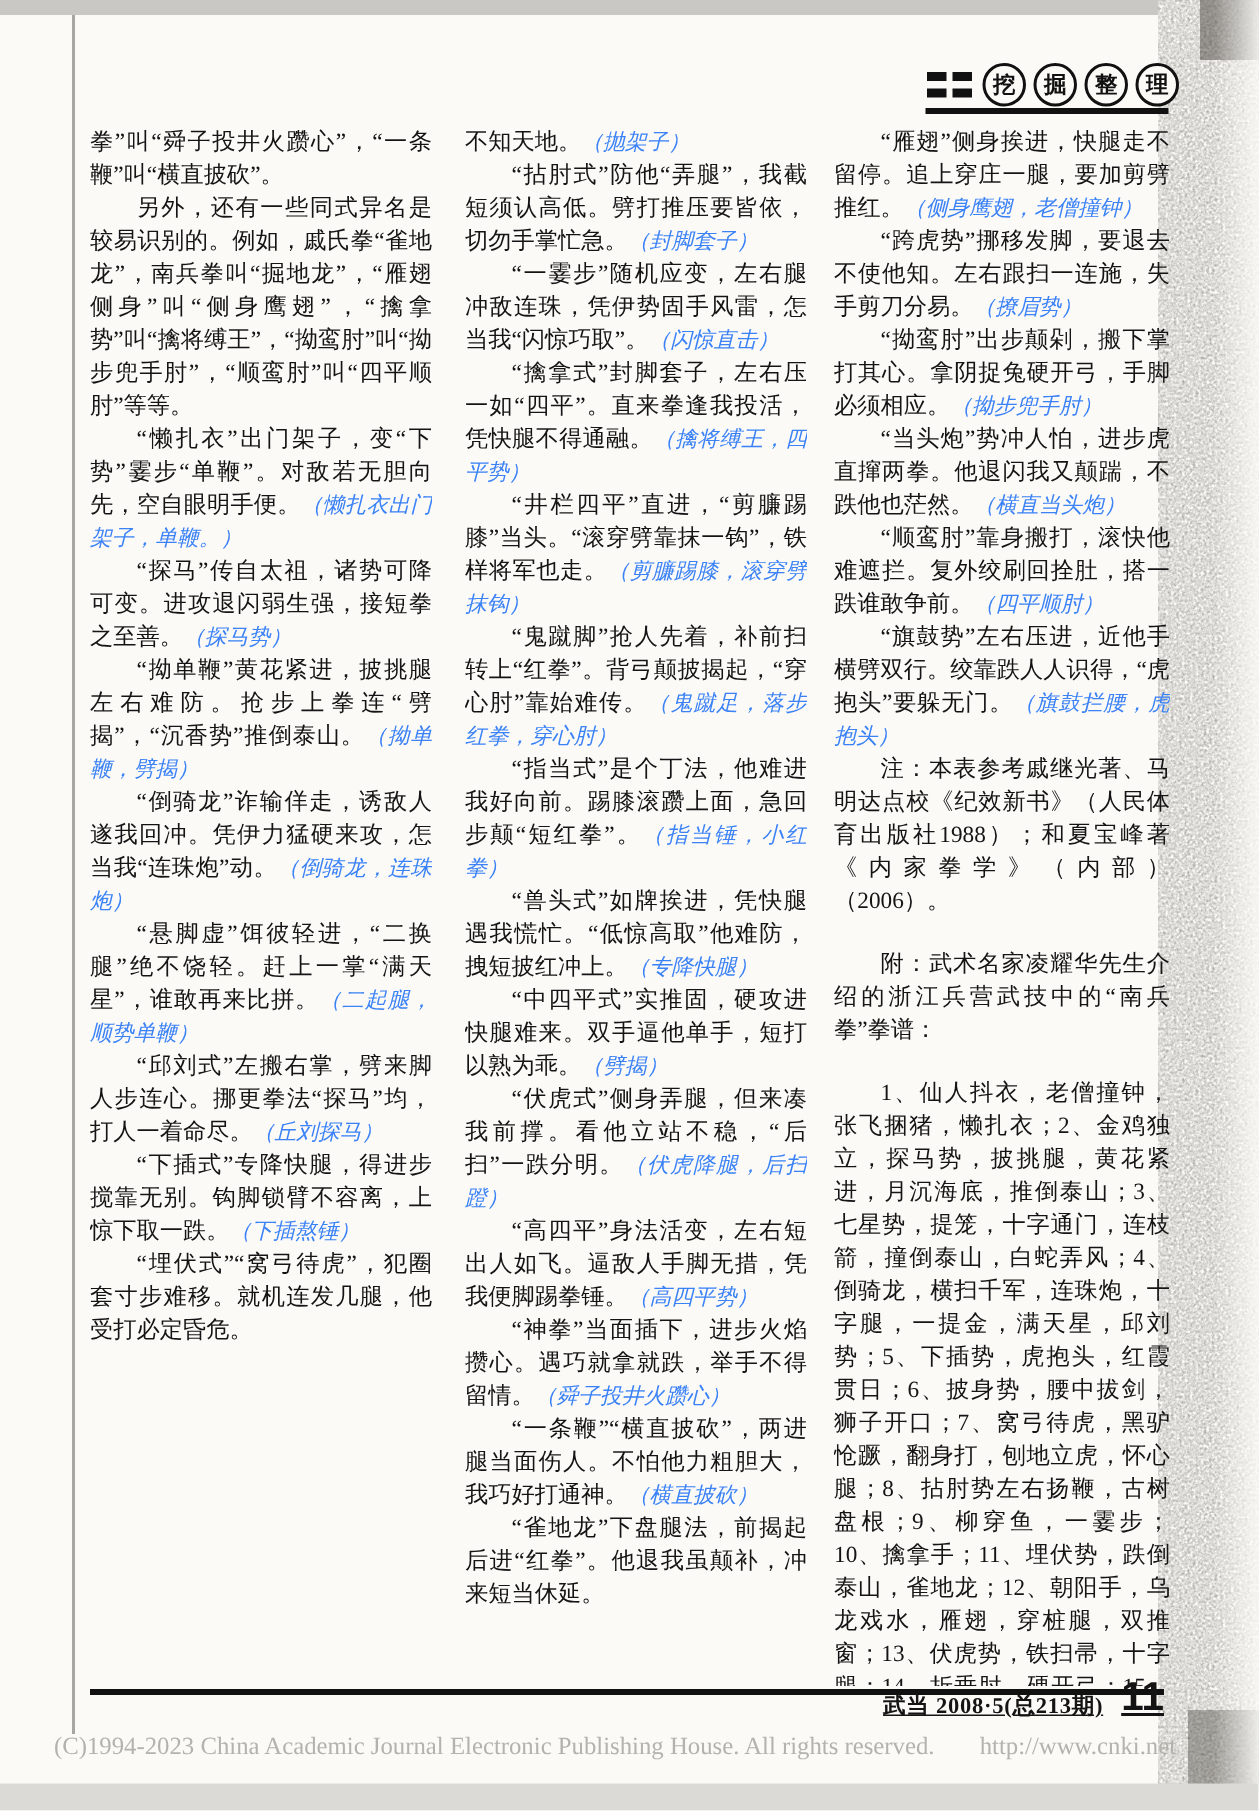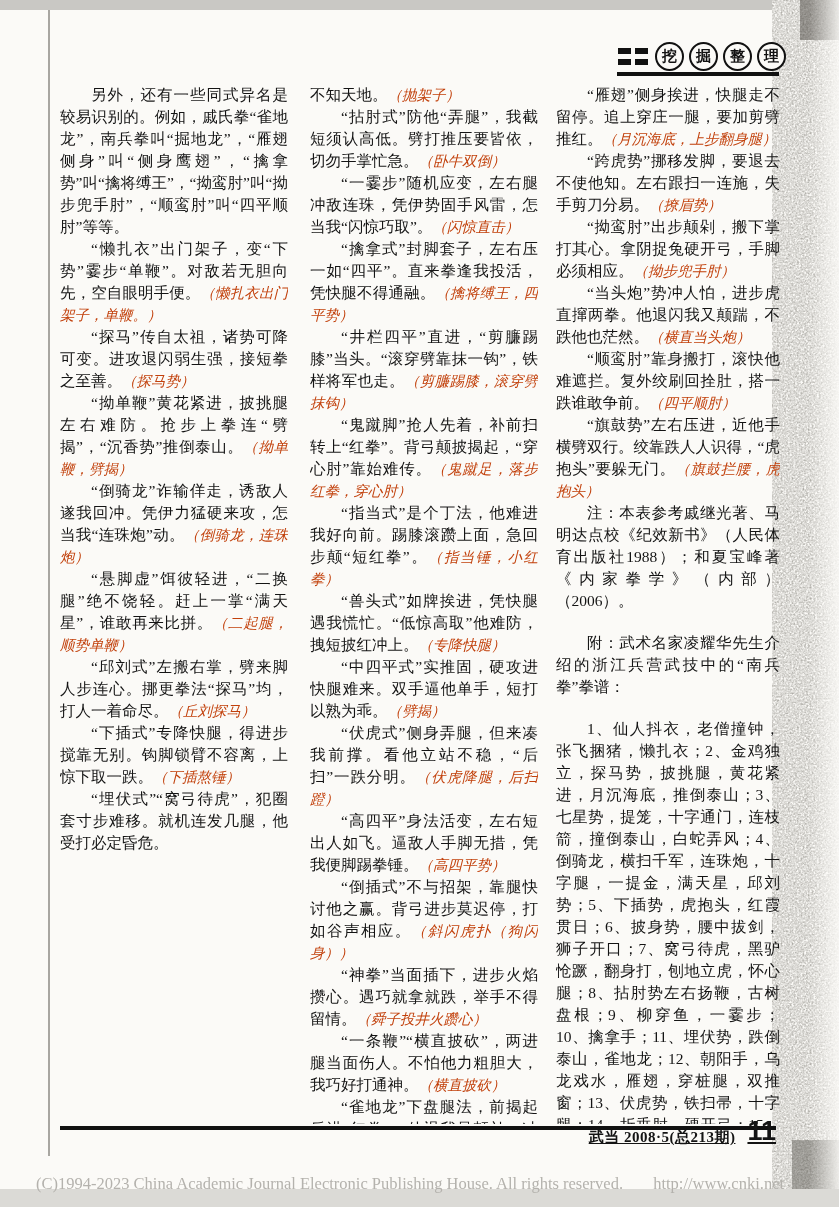--- a/index.html
+++ b/index.html
@@ -27,28 +27,28 @@
   
   .col{
     position:absolute;top:84px;width:228px;height:1040px;overflow:hidden;
     text-align:justify;font-size:15.5px;line-height:22px;
   }
   .col-1{left:60px;}
   .col-2{left:310px;}
   .col-3{left:556px;width:224px;}
   .para{margin:0;text-indent:2em;}
   .noindent{text-indent:0;}
-  .kai{font-style:italic;font-size:14.5px;color:#c2410c;margin-top:32px;}
+  .kai{font-style:italic;font-size:14.5px;color:#3b82f6;margin-top:32px;}
   .gap{margin-top:20px;font-family:Liberation Serif, serif;}
   
   .footer-rule{position:absolute;top:1126px;left:60px;width:716px;height:4px;background:#111;}
   .footer-line{position:absolute;top:1116px;left:420px;width:356px;display:flex;justify-content:flex-end;align-items:flex-end;gap:12px;text-decoration:underline;}
   .journal{font-weight:bold;font-size:15px;letter-spacing:0.5px;}
   .pageno{font-weight:bold;font-size:27px;font-family:"Liberation Sans","DejaVu Sans",sans-serif;}
-  .copyright{position:absolute;top:1154px;left:36px;width:742px;color:#b4b2ad;font-size:16.5px;white-space:nowrap;margin-top:20px;}
+  .copyright{position:absolute;top:1154px;left:36px;width:742px;color:#b4b2ad;font-size:16.5px;white-space:nowrap;}
   .copyright .url{margin-left:26px;}
 </style>
 </head>
 <body>
 
 <div class="top-band"></div>
 <div class="left-line"></div>
 <div class="scan-strip">
   <svg width="67" height="1190" xmlns="http://www.w3.org/2000/svg">
     <defs>
@@ -80,49 +80,49 @@
   <span id="stamps" style="display: flex; gap: 5px;">
       <span class="stamp">挖</span>
       <span class="stamp">掘</span>
       <span class="stamp">整</span>
       <span class="stamp">理</span>
     </span>
 </div>
 <div class="header-rule"></div>
 
 <div class="col col-1">
+    <p class="para noindent"><span>拳”叫“舜子投井火躜心”，“一条鞭”叫“横直披砍”。</span></p>
     <p class="para"><span>另外，还有一些同式异名是较易识别的。例如，戚氏拳“雀地龙”，南兵拳叫“掘地龙”，“雁翅侧身”叫“侧身鹰翅”，“擒拿势”叫“擒将缚王”，“拗鸾肘”叫“拗步兜手肘”，“顺鸾肘”叫“四平顺肘”等等。</span></p>
     <p class="para"><span>“懒扎衣”出门架子，变“下势”霎步“单鞭”。对敌若无胆向先，空自眼明手便。</span><span class="kai">（懒扎衣出门架子，单鞭。）</span></p>
     <p class="para"><span>“探马”传自太祖，诸势可降可变。进攻退闪弱生强，接短拳之至善。</span><span class="kai">（探马势）</span></p>
     <p class="para"><span>“拗单鞭”黄花紧进，披挑腿左右难防。抢步上拳连“劈揭”，“沉香势”推倒泰山。</span><span class="kai">（拗单鞭，劈揭）</span></p>
     <p class="para"><span>“倒骑龙”诈输佯走，诱敌人遂我回冲。凭伊力猛硬来攻，怎当我“连珠炮”动。</span><span class="kai">（倒骑龙，连珠炮）</span></p>
     <p class="para"><span>“悬脚虚”饵彼轻进，“二换腿”绝不饶轻。赶上一掌“满天星”，谁敢再来比拼。</span><span class="kai">（二起腿，顺势单鞭）</span></p>
     <p class="para"><span>“邱刘式”左搬右掌，劈来脚人步连心。挪更拳法“探马”均，打人一着命尽。</span><span class="kai">（丘刘探马）</span></p>
     <p class="para"><span>“下插式”专降快腿，得进步搅靠无别。钩脚锁臂不容离，上惊下取一跌。</span><span class="kai">（下插熬锤）</span></p>
     <p class="para"><span>“埋伏式”“窝弓待虎”，犯圈套寸步难移。就机连发几腿，他受打必定昏危。</span></p>
   </div>
 <div class="col col-2">
     <p class="para noindent"><span>不知天地。</span><span class="kai">（抛架子）</span></p>
-    <p class="para"><span>“拈肘式”防他“弄腿”，我截短须认高低。劈打推压要皆依，切勿手掌忙急。</span><span class="kai">（卧牛双倒）</span></p>
+    <p class="para"><span>“拈肘式”防他“弄腿”，我截短须认高低。劈打推压要皆依，切勿手掌忙急。</span><span class="kai">（封脚套子）</span></p>
     <p class="para"><span>“一霎步”随机应变，左右腿冲敌连珠，凭伊势固手风雷，怎当我“闪惊巧取”。</span><span class="kai">（闪惊直击）</span></p>
     <p class="para"><span>“擒拿式”封脚套子，左右压一如“四平”。直来拳逢我投活，凭快腿不得通融。</span><span class="kai">（擒将缚王，四平势）</span></p>
     <p class="para"><span>“井栏四平”直进，“剪臁踢膝”当头。“滚穿劈靠抹一钩”，铁样将军也走。</span><span class="kai">（剪臁踢膝，滚穿劈抹钩）</span></p>
     <p class="para"><span>“鬼蹴脚”抢人先着，补前扫转上“红拳”。背弓颠披揭起，“穿心肘”靠始难传。</span><span class="kai">（鬼蹴足，落步红拳，穿心肘）</span></p>
     <p class="para"><span>“指当式”是个丁法，他难进我好向前。踢膝滚躜上面，急回步颠“短红拳”。</span><span class="kai">（指当锤，小红拳）</span></p>
     <p class="para"><span>“兽头式”如牌挨进，凭快腿遇我慌忙。“低惊高取”他难防，拽短披红冲上。</span><span class="kai">（专降快腿）</span></p>
     <p class="para"><span>“中四平式”实推固，硬攻进快腿难来。双手逼他单手，短打以熟为乖。</span><span class="kai">（劈揭）</span></p>
     <p class="para"><span>“伏虎式”侧身弄腿，但来凑我前撑。看他立站不稳，“后扫”一跌分明。</span><span class="kai">（伏虎降腿，后扫蹬）</span></p>
     <p class="para"><span>“高四平”身法活变，左右短出人如飞。逼敌人手脚无措，凭我便脚踢拳锤。</span><span class="kai">（高四平势）</span></p>
-    <p class="para"><span>“倒插式”不与招架，靠腿快讨他之赢。背弓进步莫迟停，打如谷声相应。</span><span class="kai">（斜闪虎扑（狗闪身））</span></p>
     <p class="para"><span>“神拳”当面插下，进步火焰攒心。遇巧就拿就跌，举手不得留情。</span><span class="kai">（舜子投井火躜心）</span></p>
     <p class="para"><span>“一条鞭”“横直披砍”，两进腿当面伤人。不怕他力粗胆大，我巧好打通神。</span><span class="kai">（横直披砍）</span></p>
     <p class="para"><span>“雀地龙”下盘腿法，前揭起后进“红拳”。他退我虽颠补，冲来短当休延。</span></p>
   </div>
 <div class="col col-3">
-    <p class="para"><span>“雁翅”侧身挨进，快腿走不留停。追上穿庄一腿，要加剪劈推红。</span><span class="kai">（月沉海底，上步翻身腿）</span></p>
+    <p class="para"><span>“雁翅”侧身挨进，快腿走不留停。追上穿庄一腿，要加剪劈推红。</span><span class="kai">（侧身鹰翅，老僧撞钟）</span></p>
     <p class="para"><span>“跨虎势”挪移发脚，要退去不使他知。左右跟扫一连施，失手剪刀分易。</span><span class="kai">（撩眉势）</span></p>
     <p class="para"><span>“拗鸾肘”出步颠剁，搬下掌打其心。拿阴捉兔硬开弓，手脚必须相应。</span><span class="kai">（拗步兜手肘）</span></p>
     <p class="para"><span>“当头炮”势冲人怕，进步虎直撺两拳。他退闪我又颠踹，不跌他也茫然。</span><span class="kai">（横直当头炮）</span></p>
     <p class="para"><span>“顺鸾肘”靠身搬打，滚快他难遮拦。复外绞刷回拴肚，搭一跌谁敢争前。</span><span class="kai">（四平顺肘）</span></p>
     <p class="para"><span>“旗鼓势”左右压进，近他手横劈双行。绞靠跌人人识得，“虎抱头”要躲无门。</span><span class="kai">（旗鼓拦腰，虎抱头）</span></p>
     <p class="para"><span>注：本表参考戚继光著、马明达点校《纪效新书》（人民体育出版社1988）；和夏宝峰著《内家拳学》（内部）（2006）。</span></p>
     <p class="para gap"><span>附：武术名家凌耀华先生介绍的浙江兵营武技中的“南兵拳”拳谱：</span></p>
     <p class="para gap"><span>1、仙人抖衣，老僧撞钟，张飞捆猪，懒扎衣；2、金鸡独立，探马势，披挑腿，黄花紧进，月沉海底，推倒泰山；3、七星势，提笼，十字通门，连枝箭，撞倒泰山，白蛇弄风；4、倒骑龙，横扫千军，连珠炮，十字腿，一提金，满天星，邱刘势；5、下插势，虎抱头，红霞贯日；6、披身势，腰中拔剑，狮子开口；7、窝弓待虎，黑驴怆蹶，翻身打，刨地立虎，怀心腿；8、拈肘势左右扬鞭，古树盘根；9、柳穿鱼，一霎步；10、擒拿手；11、埋伏势，跌倒泰山，雀地龙；12、朝阳手，乌龙戏水，雁翅，穿桩腿，双推窗；13、伏虎势，铁扫帚，十字腿；14、折垂肘，硬开弓；15、当头炮；16、十字披红，轰天雷；17、顺鸾肘，回头望月，回栓肚搭；18、旗鼓势，满肚疼，顺推舟；19、扯旗势。</span></p>
   </div>
 

